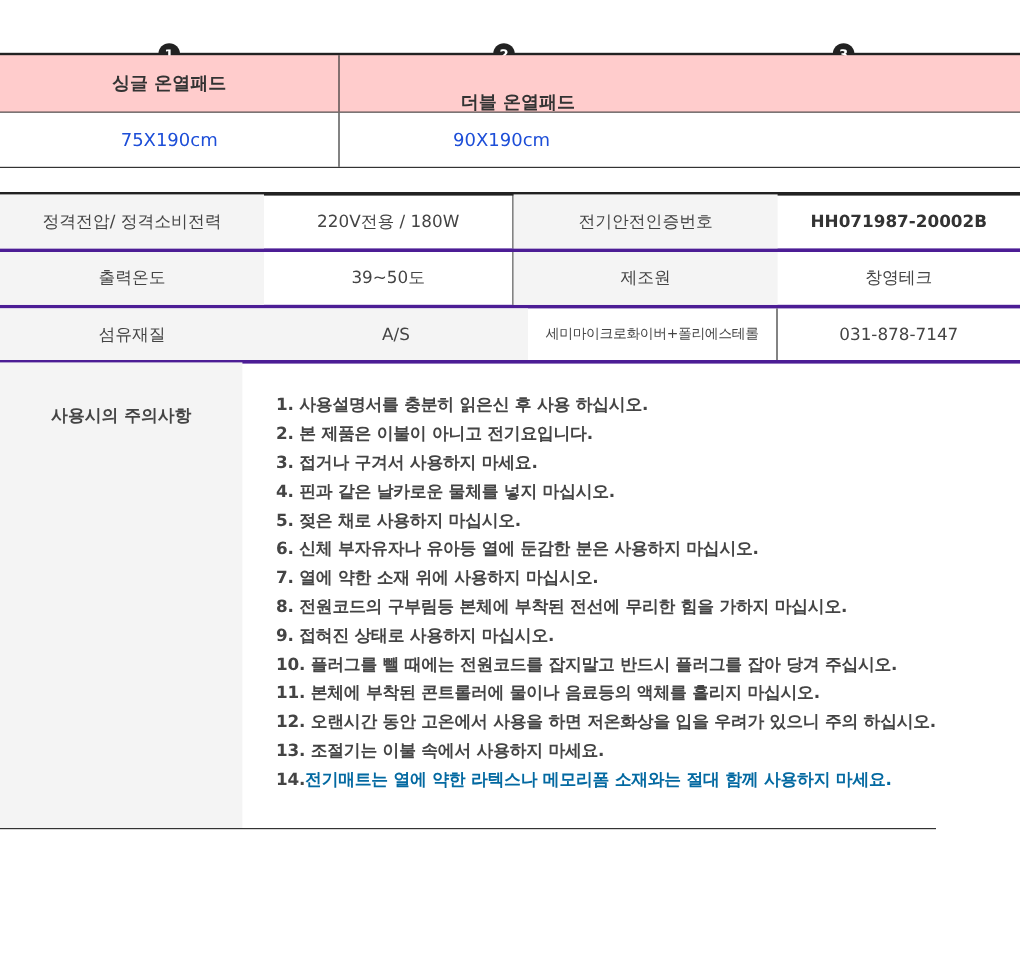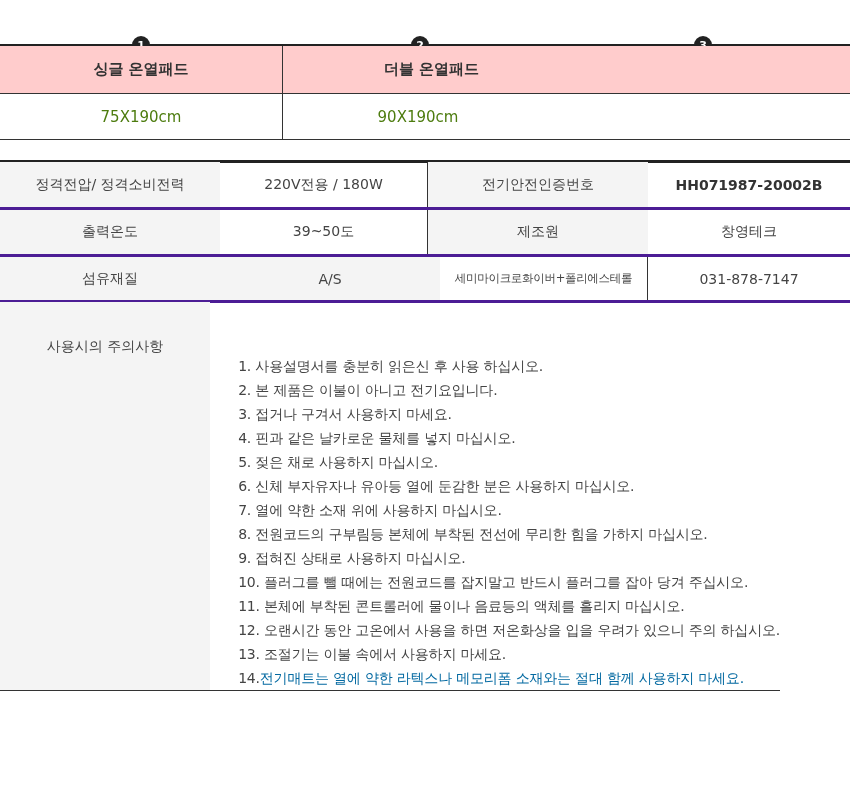--- a/index.html
+++ b/index.html
@@ -1,41 +1,41 @@
 <!DOCTYPE html>
 <html><head>
 <meta charset="utf-8">
 <style>
-  * { box-sizing: border-box; margin: 0; padding: 0; align-items: flex-end; }
+  * { box-sizing: border-box; margin: 0; padding: 0; }
   html, body { width: 850px; height: 797px; background: #ffffff; overflow: hidden; }
   body { font-family: "DejaVu Sans", "Liberation Sans", sans-serif; color: #333; position: relative; }
 
   .size-table { position: absolute; left: 0; top: 44px; width: 850px; }
   .size-table .topline { position: absolute; left: 0; top: 0; width: 850px; height: 3px; background: #222; }
   .size-row { position: absolute; left: 0; width: 850px; display: flex; }
   .size-head { top: 2px; height: 48px; background: #ffcccc; border-bottom: 1px solid #333; }
   .size-body { top: 50px; height: 46px; background: #fff; border-bottom: 1px solid #333; }
   .size-cell { height: 100%; display: flex; align-items: center; justify-content: center; border-right: 1px solid #333; }
   .size-cell:last-child { border-right: none; }
-  .c1 { width: 283px; } .c2 { width: 270px; } .c3 { width: 297px; }
+  .c1 { width: 283px; } .c2 { width: 270px; } .c3 { width: 297px; margin-top: 16px; }
   .size-head .size-cell { font-size: 15px; font-weight: bold; color: #333; }
-  .size-body .size-cell { font-size: 15px; color: #4d7c0f; }
+  .size-body .size-cell { font-size: 15px; color: #1d4ed8; }
   .badge { position: absolute; top: -8px; width: 18px; height: 18px; border-radius: 50%; background: #222; color: #fff;
            font-size: 11px; font-weight: bold; display: flex; align-items: center; justify-content: center; }
 
   .spec-table { position: absolute; left: 0; top: 160px; width: 850px; }
   .spec-table .topline { position: absolute; left: 0; top: 0; width: 850px; height: 3px; background: #222; }
   .spec-row { position: absolute; left: 0; width: 850px; display: flex; border-bottom: 3px solid #4c1d95; }
   .spec-cell { height: 100%; display: flex; align-items: center; justify-content: center; font-size: 14px; color: #444; }
   .lbl { background: #f4f4f4; }
   .w1 { width: 220px; } .w2 { width: 208px; border-right: 1px solid #333; } .w3 { width: 220px; } .w4 { width: 202px; }
   .val-strong { font-weight: bold; color: #333; }
   .val-small { font-size: 11.5px; letter-spacing: -0.3px; }
 
-  .caution-row { position: absolute; left: 0; top: 142px; width: 780px; height: 389px; display: flex; border-bottom: 1px solid #333; }
+  .caution-row { position: absolute; left: 0; top: 142px; width: 780px; height: 389px; display: flex; border-bottom: 1px solid #333; font-weight: bold; }
   .caution-label { width: 220px; height: 100%; background: #f4f4f4; font-size: 14px; color: #444; text-align: center; padding-top: 36px; }
   .caution-list { flex: 1; list-style: none; padding-top: 24px; padding-left: 28px; }
   .caution-list li { font-size: 14px; line-height: 24px; color: #444; white-space: nowrap; letter-spacing: -0.2px; }
   .caution-list li .warn { color: #0369a1; }
 </style>
 </head>
 <body>
 
 <div class="size-table">
   <div class="topline"></div>

